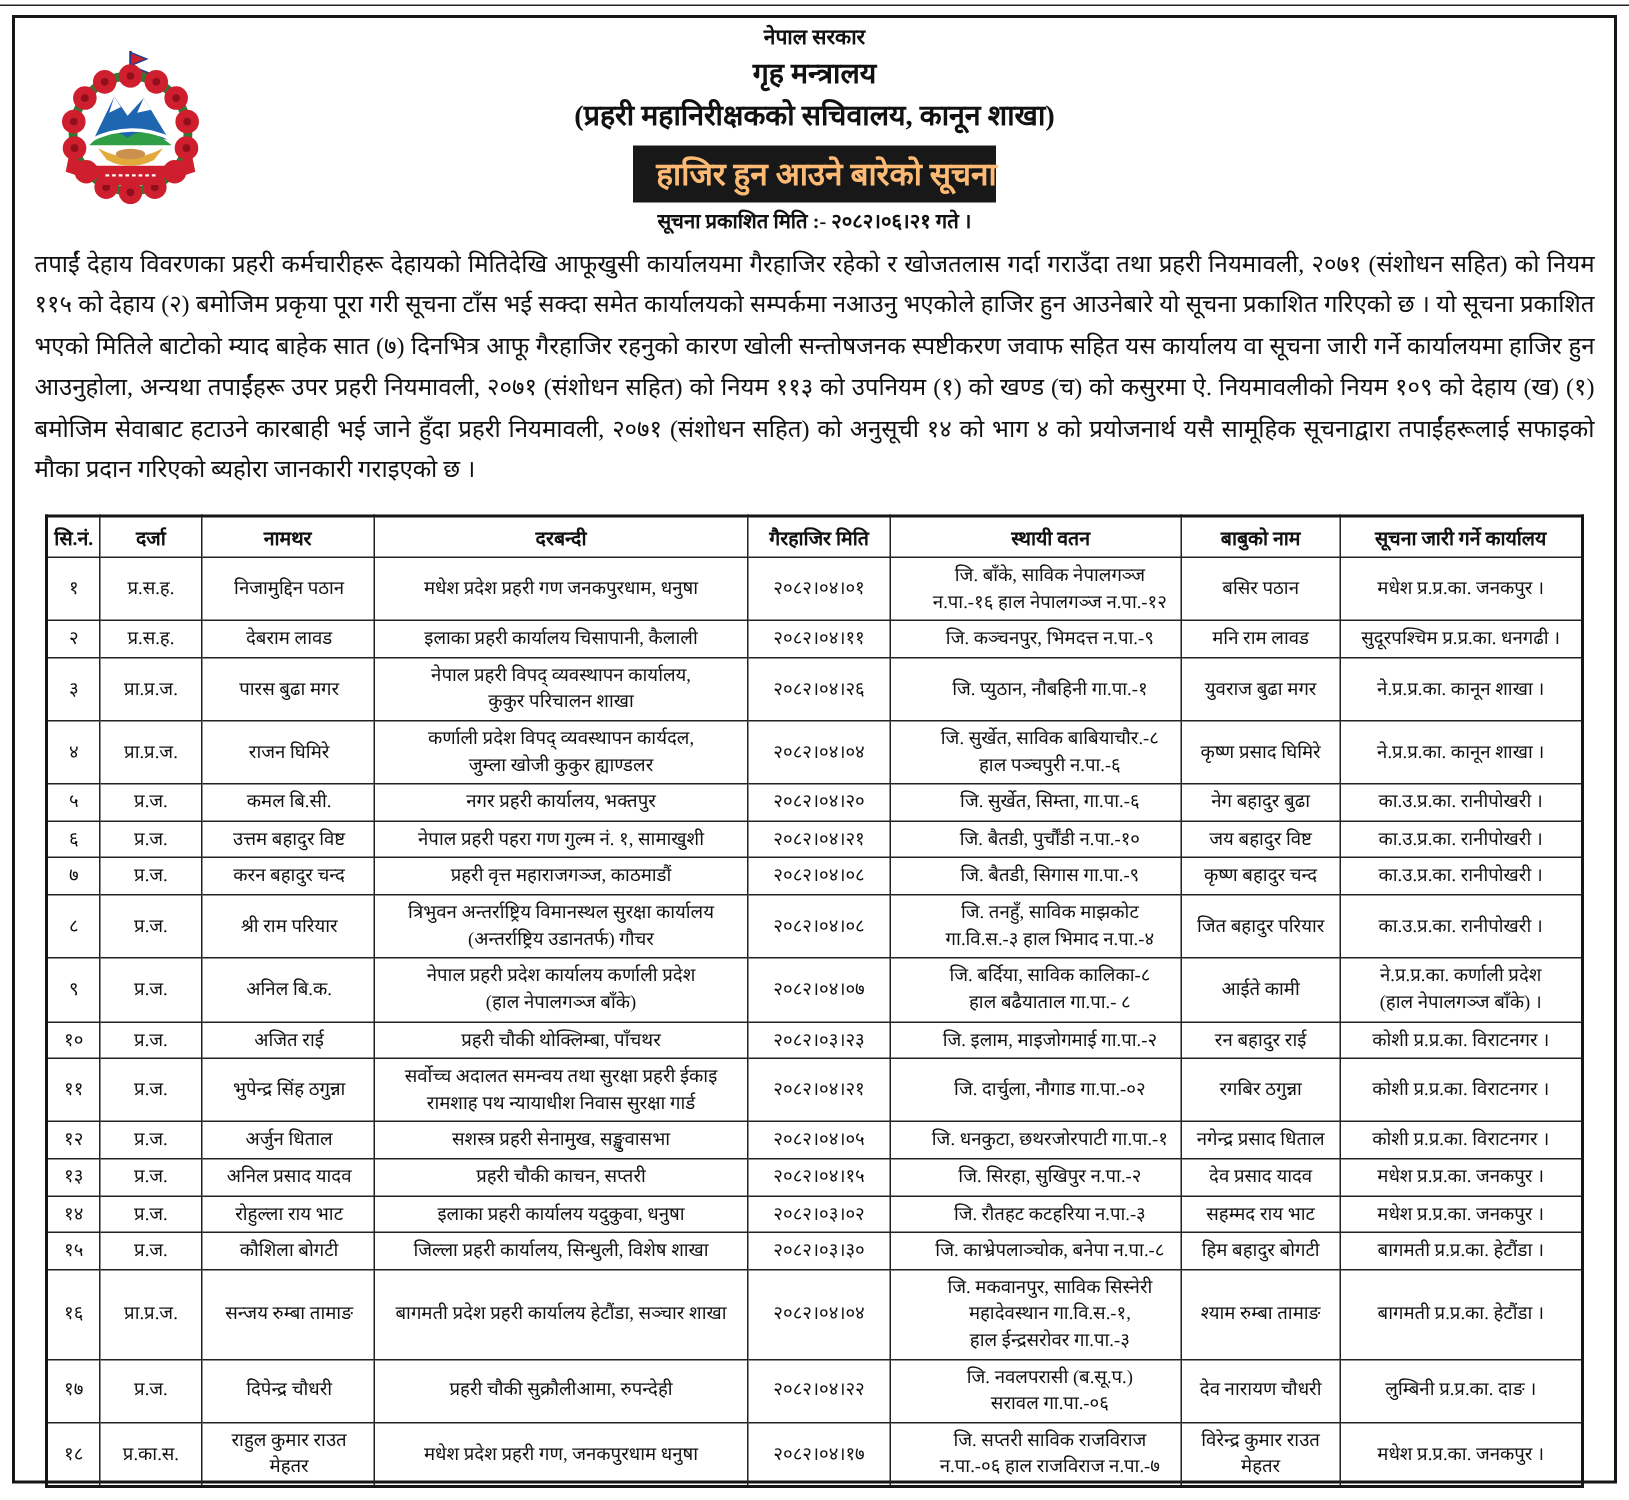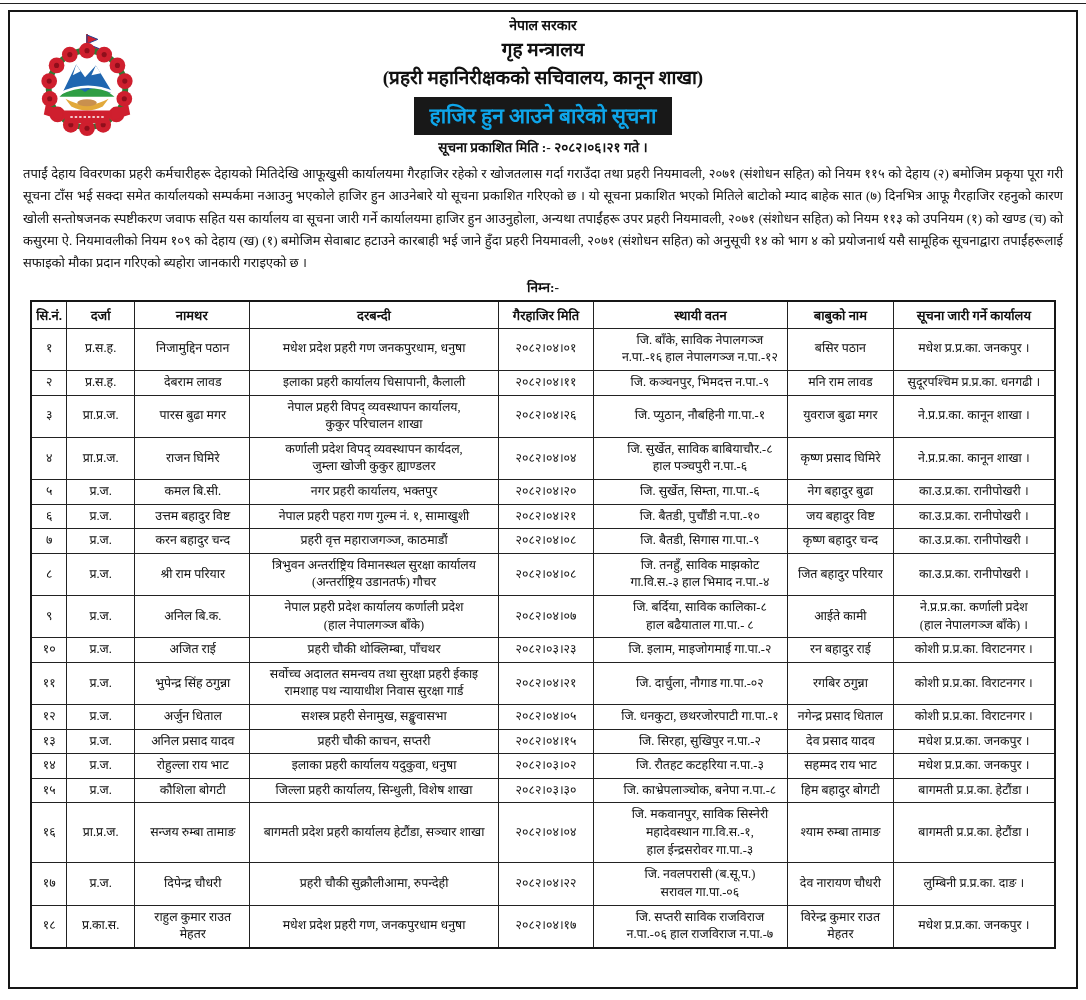--- a/index.html
+++ b/index.html
@@ -25,28 +25,28 @@
     position: absolute; left: 20px; top: 20px; width: 114px; height: 108px;
   }
   .hdr { text-align: center; font-weight: bold; line-height: 1.25; }
   .gov-line     { margin-top: 5px;  font-size: 14px; }
   .ministry     { margin-top: 3px;  font-size: 19px; }
   .office-name  { margin-top: 4px;  font-size: 26px; }
   .section-name { margin-top: 5px;  font-size: 19px; }
   .title-wrap   { text-align: center; margin-top: 7px; }
   .notice-title {
     display: inline-block;
-    background: #181818; color: #0ea5e9;
+    background: #181818; color: #fdba74;
     font-size: 21px; font-weight: bold;
-    padding: 4px 16px 6px 16px;
+    padding: 4px 0 6px 16px;
   }
   .pub-date { margin-top: 5px; font-size: 13.5px; }
   .body-text {
-    margin: 6px 13px 3px 13px;
-    font-size: 13px; line-height: 1.72;
+    margin: 6px 13px 15px 13px;
+    font-size: 16px; line-height: 1.72;
     text-align: justify;
   }
   .list-label { text-align: center; font-weight: bold; font-size: 13.5px; margin-top: 1px; }
   table.notice-table {
     width: calc(100% - 40px);
     margin: 4px 20px 0 20px;
     border-collapse: collapse;
     border: 2px solid #161616;
     table-layout: fixed;
   }
@@ -142,21 +142,20 @@
   <div class="hdr section-name">(प्रहरी महानिरीक्षकको सचिवालय, कानून शाखा)</div>
 
   <div class="title-wrap">
     <span class="notice-title">हाजिर हुन आउने बारेको सूचना</span>
   </div>
 
   <div class="hdr pub-date">सूचना प्रकाशित मिति :- २०८२।०६।२१ गते ।</div>
 
   <p class="body-text">तपाईं देहाय विवरणका प्रहरी कर्मचारीहरू देहायको मितिदेखि आफूखुसी कार्यालयमा गैरहाजिर रहेको र खोजतलास गर्दा गराउँदा तथा प्रहरी नियमावली, २०७१ (संशोधन सहित) को नियम ११५ को देहाय (२) बमोजिम प्रकृया पूरा गरी सूचना टाँस भई सक्दा समेत कार्यालयको सम्पर्कमा नआउनु भएकोले हाजिर हुन आउनेबारे यो सूचना प्रकाशित गरिएको छ । यो सूचना प्रकाशित भएको मितिले बाटोको म्याद बाहेक सात (७) दिनभित्र आफू गैरहाजिर रहनुको कारण खोली सन्तोषजनक स्पष्टीकरण जवाफ सहित यस कार्यालय वा सूचना जारी गर्ने कार्यालयमा हाजिर हुन आउनुहोला, अन्यथा तपाईंहरू उपर प्रहरी नियमावली, २०७१ (संशोधन सहित) को नियम ११३ को उपनियम (१) को खण्ड (च) को कसुरमा ऐ. नियमावलीको नियम १०९ को देहाय (ख) (१) बमोजिम सेवाबाट हटाउने कारबाही भई जाने हुँदा प्रहरी नियमावली, २०७१ (संशोधन सहित) को अनुसूची १४ को भाग ४ को प्रयोजनार्थ यसै सामूहिक सूचनाद्वारा तपाईंहरूलाई सफाइको मौका प्रदान गरिएको ब्यहोरा जानकारी गराइएको छ ।</p>
 
-  <div class="list-label">निम्न:-</div>
 
   <table class="notice-table">
     <thead>
       <tr>
           <th>सि.नं.</th>
           <th>दर्जा</th>
           <th>नामथर</th>
           <th>दरबन्दी</th>
           <th>गैरहाजिर मिति</th>
           <th>स्थायी वतन</th>

